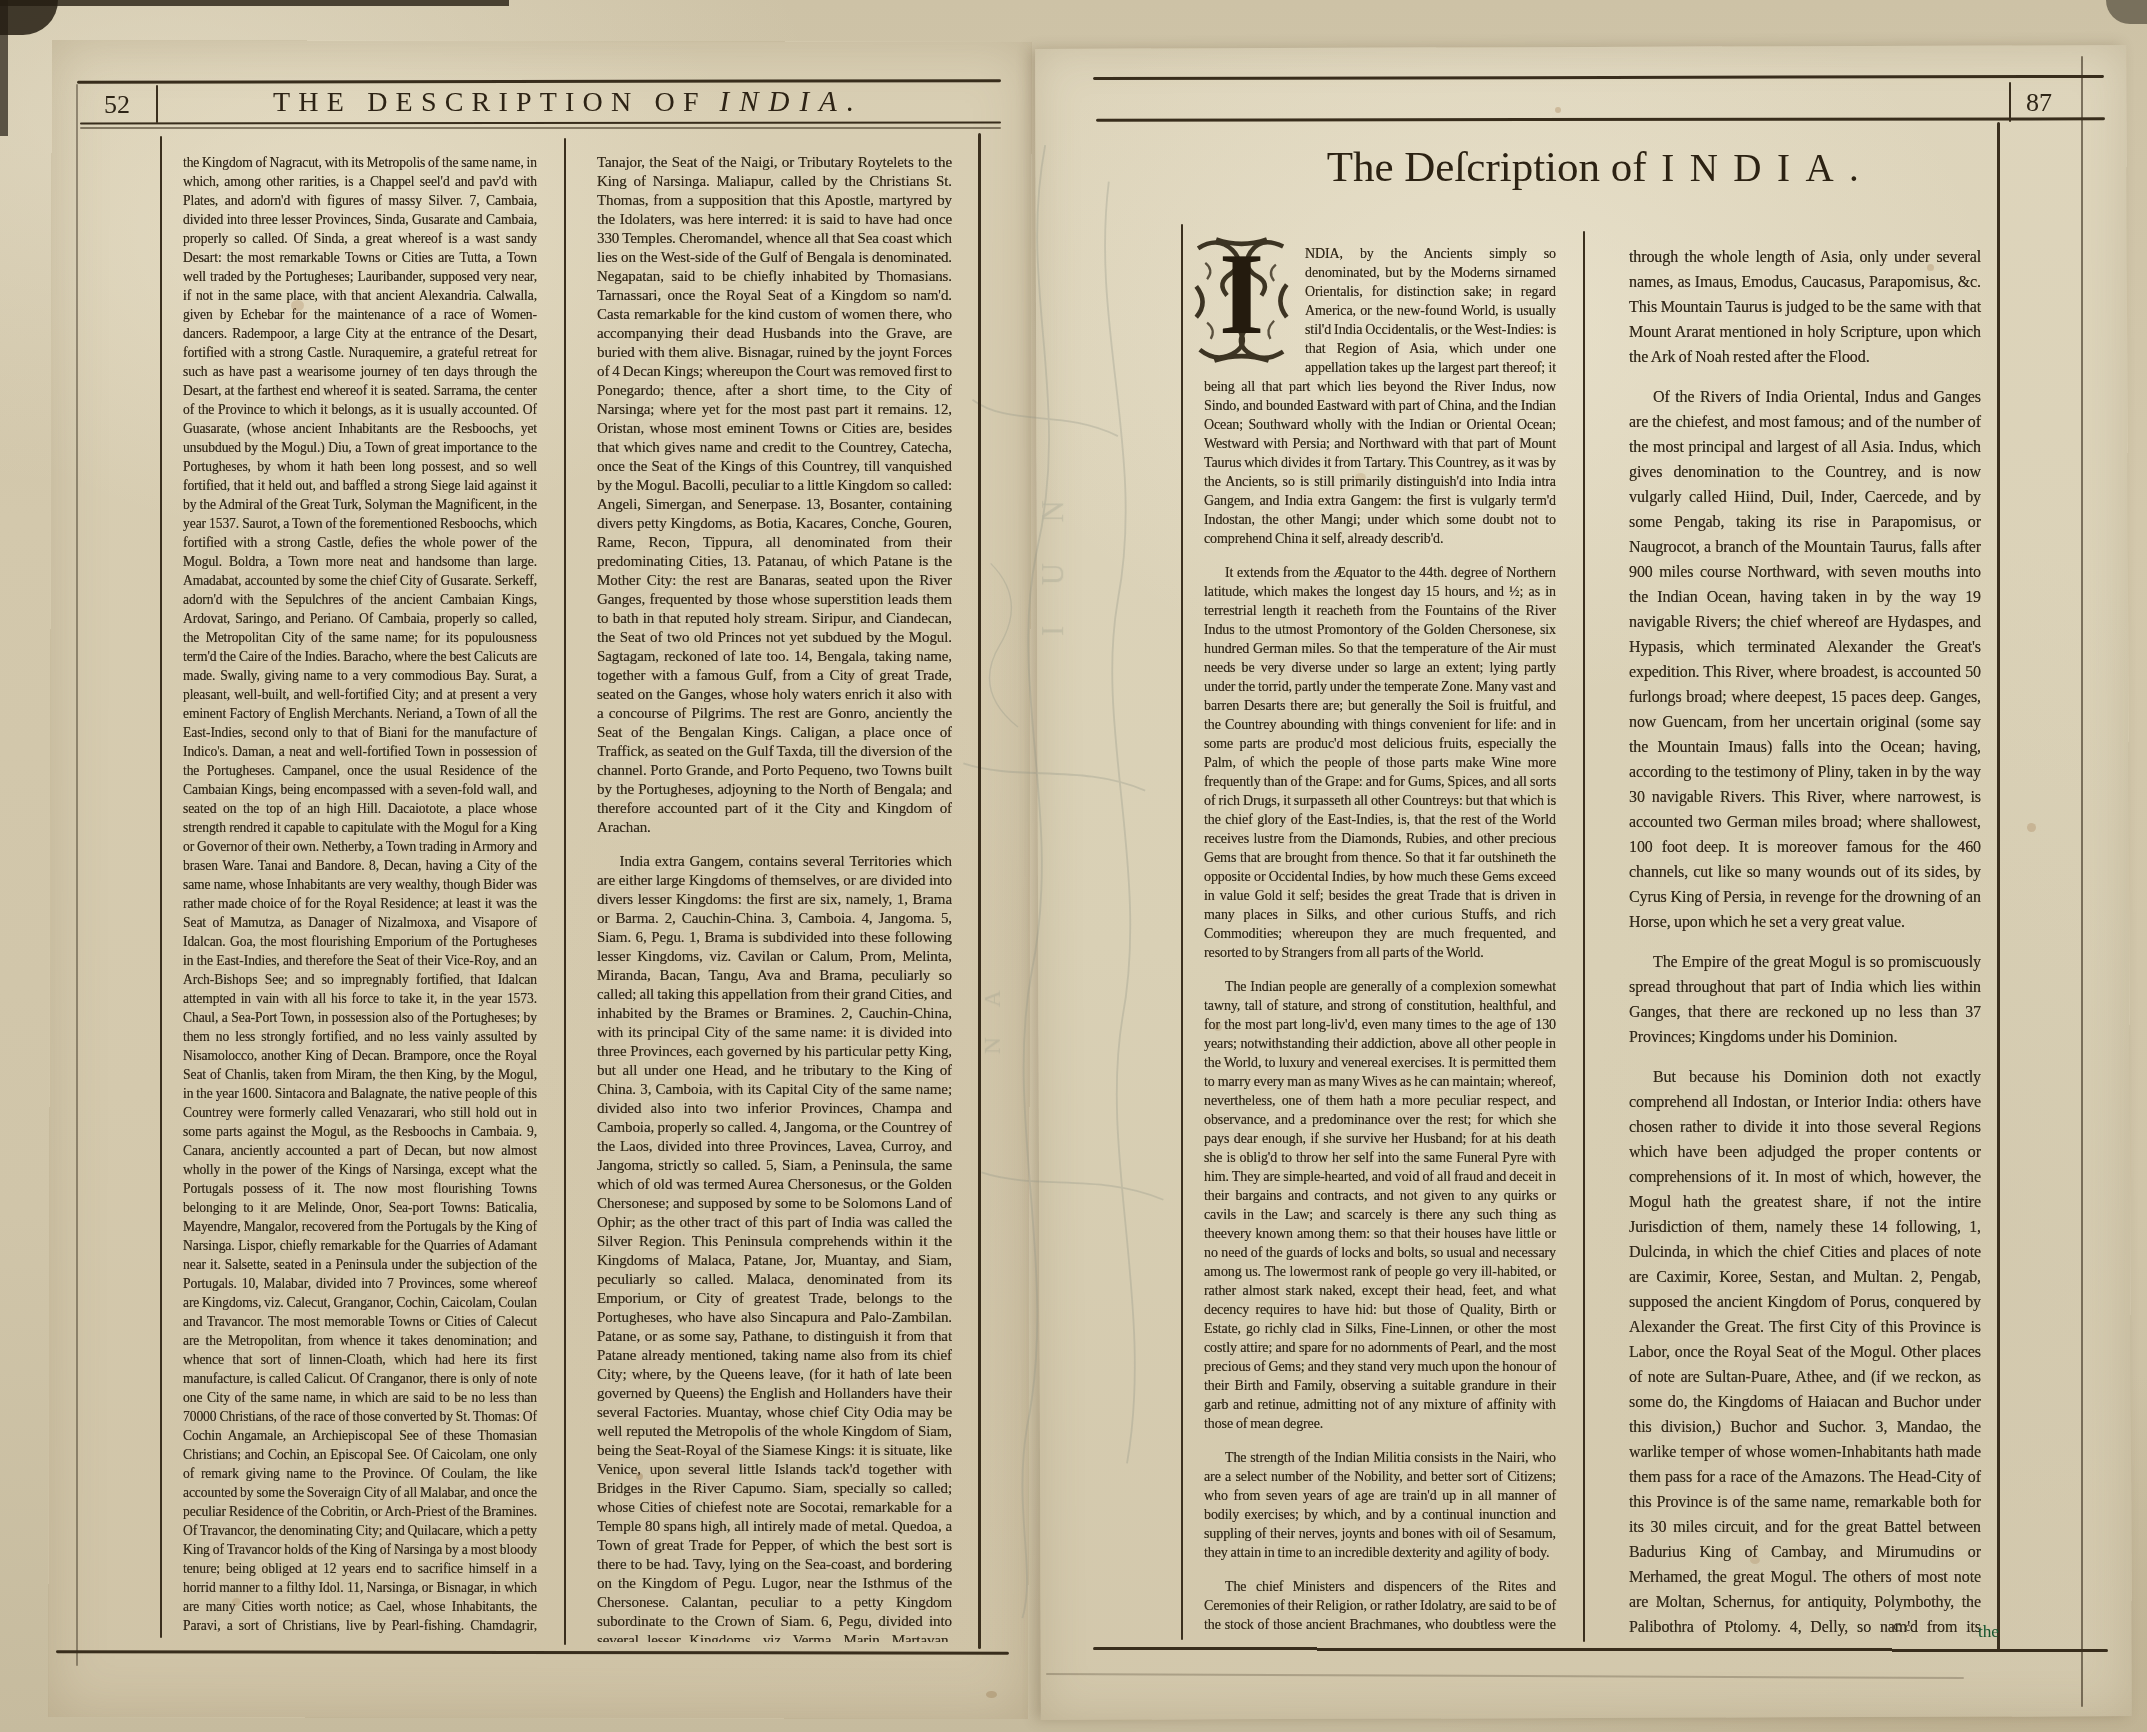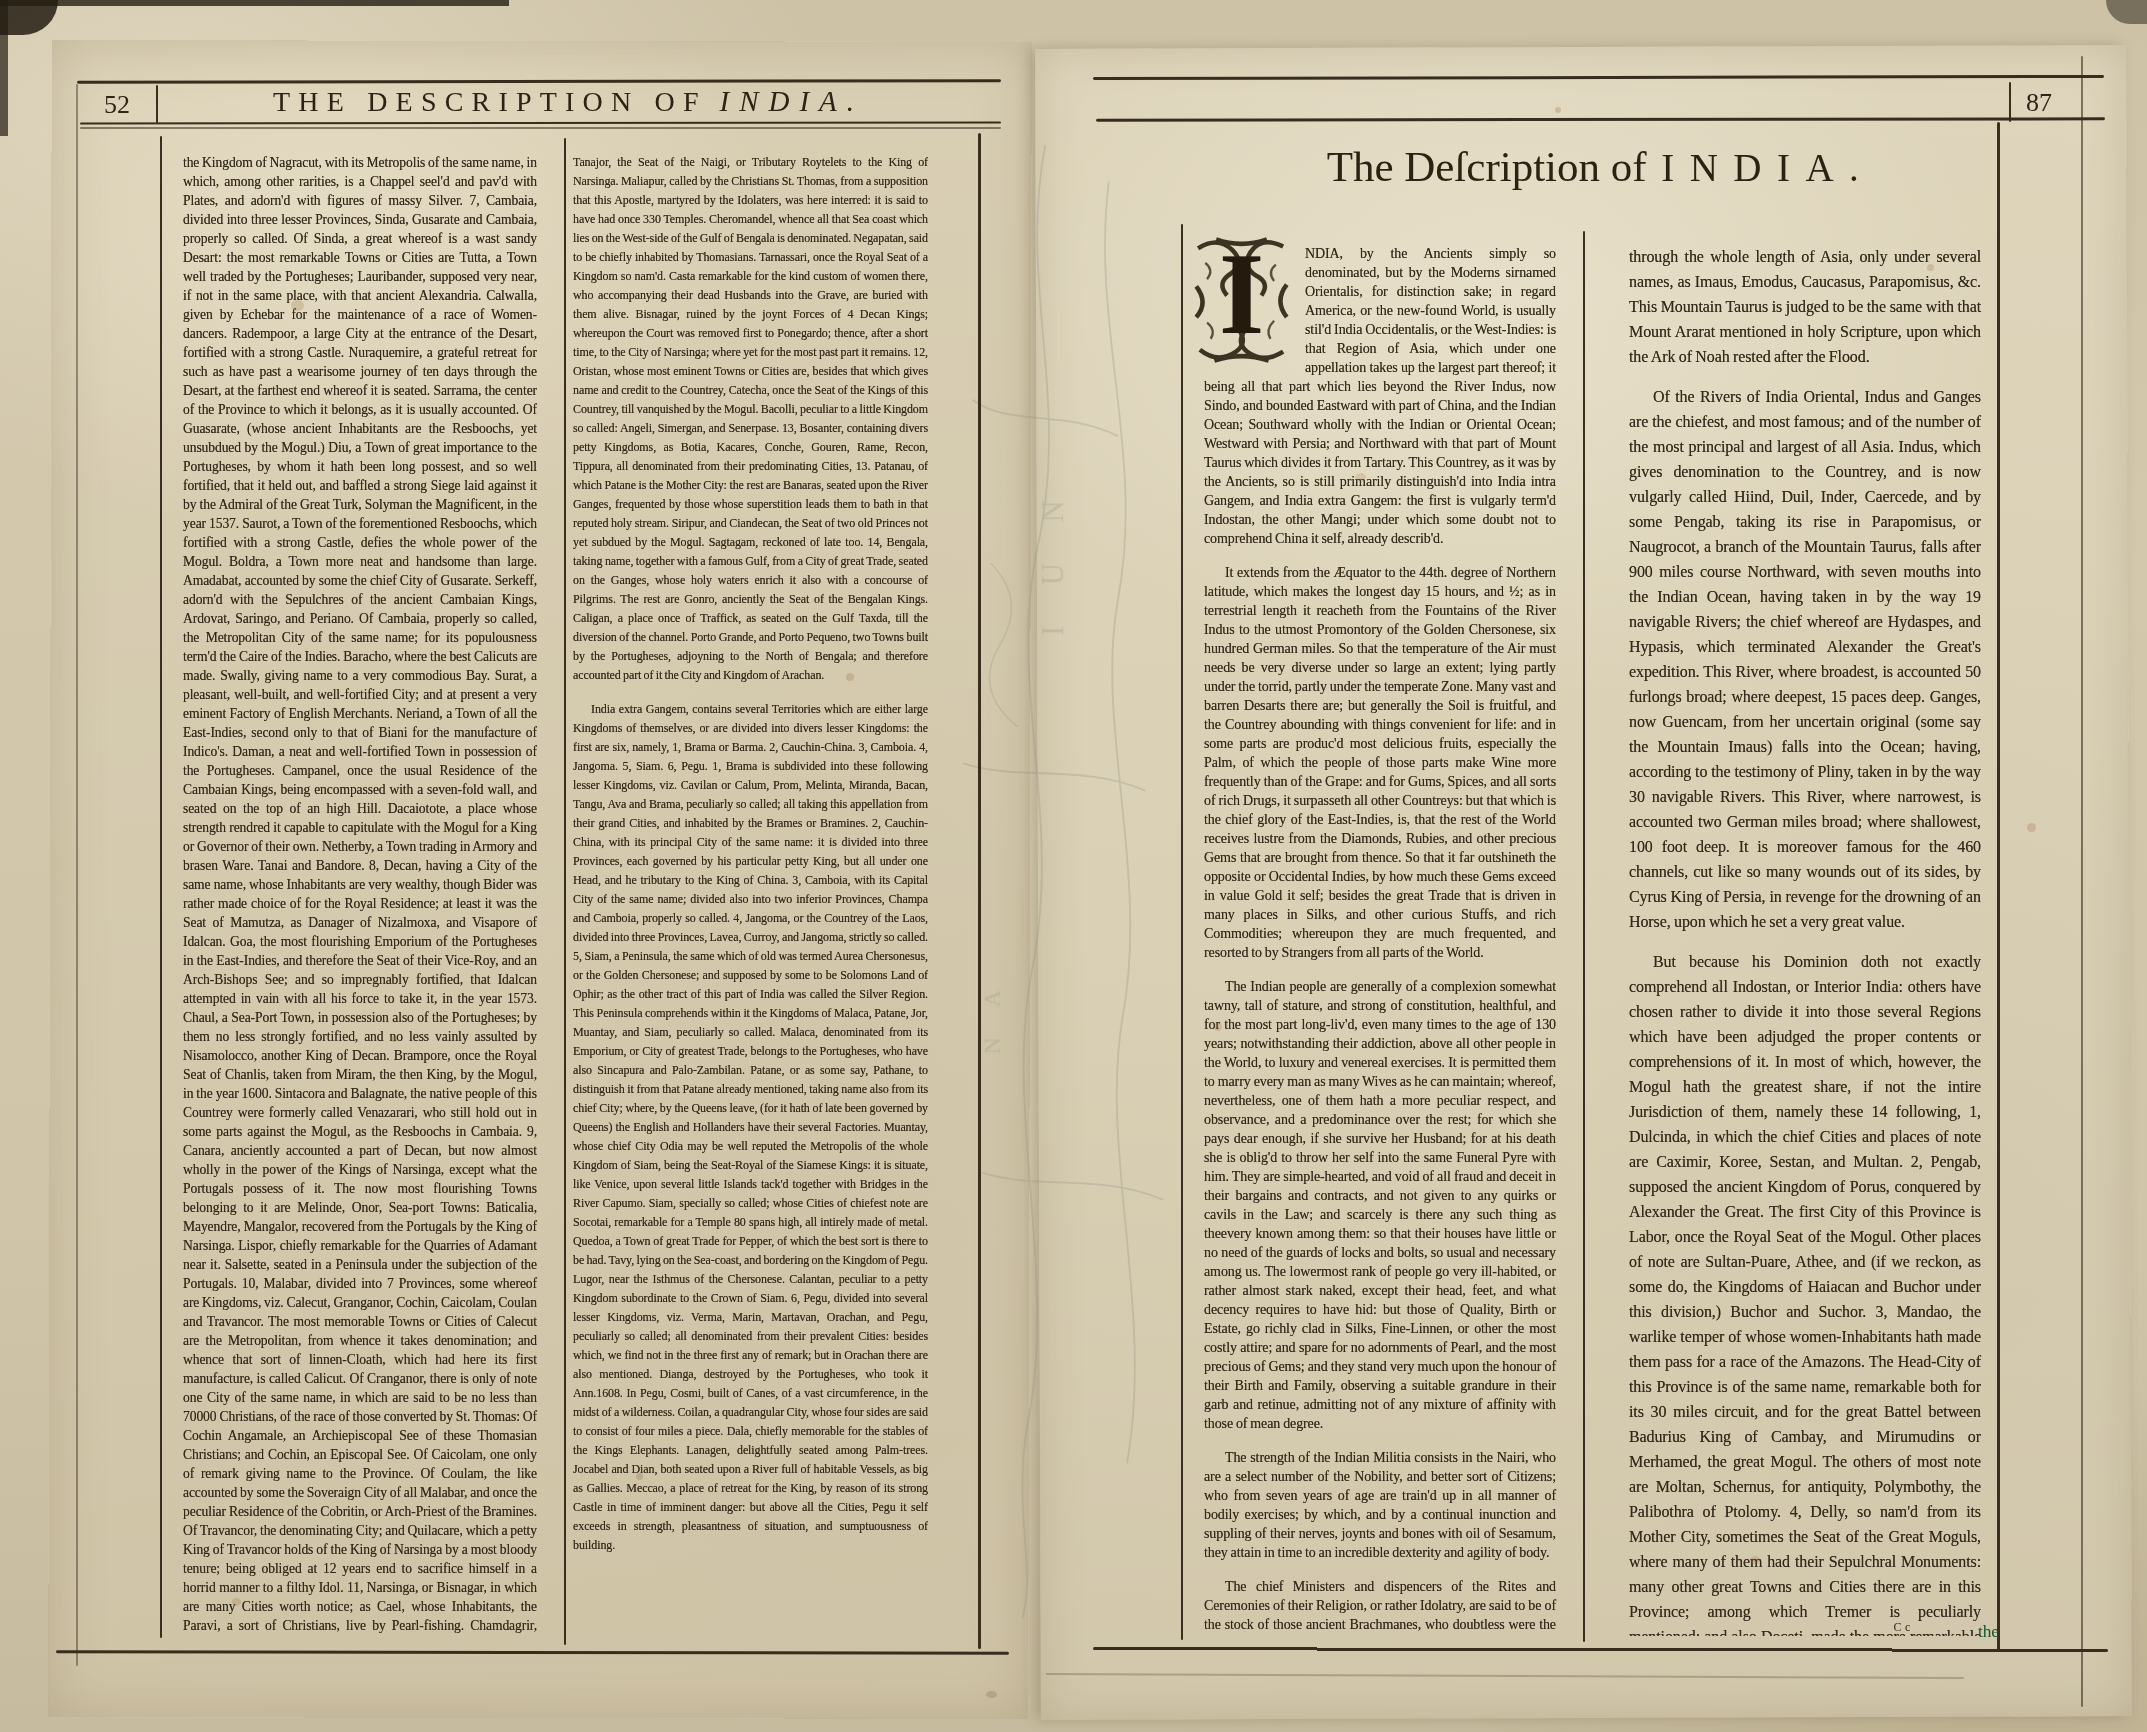--- a/index.html
+++ b/index.html
@@ -46,21 +46,21 @@
   .rp-title .pre{font-size:43px;}
   .rp-title .word{font-size:39px;letter-spacing:15.5px;margin-left:14.5px;}
   
   .col{
     text-align:justify;color:#33291a;overflow:hidden;
     text-shadow:0 0 0.5px rgba(51,41,26,.65);
   }
   .col p{margin:15px;text-indent:1.5em;}
   .col p:first-child{text-indent:0;}
   .colA{left:168px;top:138px;width:384px;height:1496px;font-size:13.6px;line-height:19px;letter-spacing:-0.1px;word-spacing:-0.5px;}
-  .colB{left:558px;top:138px;width:385px;height:1504px;font-size:12px;line-height:19px;letter-spacing:-0.1px;word-spacing:-0.6px;}
+  .colB{left:582px;top:138px;width:385px;height:1504px;font-size:15px;line-height:19px;letter-spacing:-0.1px;word-spacing:-0.6px;}
   .colC{left:1189px;top:229px;width:382px;height:1407px;font-size:14px;line-height:19px;letter-spacing:-0.1px;word-spacing:-0.5px;}
   .colD{left:1614px;top:229px;width:382px;height:1407px;font-size:16px;line-height:25px;letter-spacing:-0.1px;word-spacing:-0.5px;}
   
   .dropcap{
     float:left;width:105px;height:136px;margin:2.7px 11px 1.8px 0;position:relative;
   }
   .dropcap svg{position:absolute;left:0;top:0;}
   .dropcap .letter{
     position:absolute;left:0;top:-5.5px;width:100%;text-align:center;
     font-size:116px;line-height:136px;font-weight:bold;color:#241b0e;
@@ -151,20 +151,21 @@
           <path d="M18,34 q10,8 2,18 M96,36 q-10,8 -2,18 M20,100 q10,8 4,18 M94,98 q-10,10 -4,20"></path>
         </g>
       </svg>
       <div class="letter">I</div>
     </div>
     <div style="display:contents;"><p>NDIA, by the Ancients simply so denominated, but by the Moderns sirnamed Orientalis, for distinction sake; in regard America, or the new-found World, is usually stil'd India Occidentalis, or the West-Indies: is that Region of Asia, which under one appellation takes up the largest part thereof; it being all that part which lies beyond the River Indus, now Sindo, and bounded Eastward with part of China, and the Indian Ocean; Southward wholly with the Indian or Oriental Ocean; Westward with Persia; and Northward with that part of Mount Taurus which divides it from Tartary. This Countrey, as it was by the Ancients, so is still primarily distinguish'd into India intra Gangem, and India extra Gangem: the first is vulgarly term'd Indostan, the other Mangi; under which some doubt not to comprehend China it self, already describ'd.</p><p>It extends from the Æquator to the 44th. degree of Northern latitude, which makes the longest day 15 hours, and ½; as in terrestrial length it reacheth from the Fountains of the River Indus to the utmost Promontory of the Golden Chersonese, six hundred German miles. So that the temperature of the Air must needs be very diverse under so large an extent; lying partly under the torrid, partly under the temperate Zone. Many vast and barren Desarts there are; but generally the Soil is fruitful, and the Countrey abounding with things convenient for life: and in some parts are produc'd most delicious fruits, especially the Palm, of which the people of those parts make Wine more frequently than of the Grape: and for Gums, Spices, and all sorts of rich Drugs, it surpasseth all other Countreys: but that which is the chief glory of the East-Indies, is, that the rest of the World receives lustre from the Diamonds, Rubies, and other precious Gems that are brought from thence. So that it far outshineth the opposite or Occidental Indies, by how much these Gems exceed in value Gold it self; besides the great Trade that is driven in many places in Silks, and other curious Stuffs, and rich Commodities; whereupon they are much frequented, and resorted to by Strangers from all parts of the World.</p><p>The Indian people are generally of a complexion somewhat tawny, tall of stature, and strong of constitution, healthful, and for the most part long-liv'd, even many times to the age of 130 years; notwithstanding their addiction, above all other people in the World, to luxury and venereal exercises. It is permitted them to marry every man as many Wives as he can maintain; whereof, nevertheless, one of them hath a more peculiar respect, and observance, and a predominance over the rest; for which she pays dear enough, if she survive her Husband; for at his death she is oblig'd to throw her self into the same Funeral Pyre with him. They are simple-hearted, and void of all fraud and deceit in their bargains and contracts, and not given to any quirks or cavils in the Law; and scarcely is there any such thing as theevery known among them: so that their houses have little or no need of the guards of locks and bolts, so usual and necessary among us. The lowermost rank of people go very ill-habited, or rather almost stark naked, except their head, feet, and what decency requires to have hid: but those of Quality, Birth or Estate, go richly clad in Silks, Fine-Linnen, or other the most costly attire; and spare for no adornments of Pearl, and the most precious of Gems; and they stand very much upon the honour of their Birth and Family, observing a suitable grandure in their garb and retinue, admitting not of any mixture of affinity with those of mean degree.</p><p>The strength of the Indian Militia consists in the Nairi, who are a select number of the Nobility, and better sort of Citizens; who from seven years of age are train'd up in all manner of bodily exercises; by which, and by a continual inunction and suppling of their nerves, joynts and bones with oil of Sesamum, they attain in time to an incredible dexterity and agility of body.</p><p>The chief Ministers and dispencers of the Rites and Ceremonies of their Religion, or rather Idolatry, are said to be of the stock of those ancient Brachmanes, who doubtless were the same with the Gymnosophists, so term'd by the Greeks, among whom they had a very great fame; being mentioned for their Learning and Philosophy by divers, both Greek and Latin Writers; and reckoned in the same rank of honour and esteem as the Magi among the Persians, and the Druids among the Gauls and Britains.</p><p>The great Mountain Taurus, which for extent is doubtless the biggest in the World; stretcheth in a continued ridge</p></div>
   </div>
   <div class="abs col colD">
       <p>through the whole length of Asia, only under several names, as Imaus, Emodus, Caucasus, Parapomisus, &amp;c. This Mountain Taurus is judged to be the same with that Mount Ararat mentioned in holy Scripture, upon which the Ark of Noah rested after the Flood.</p>
       <p>Of the Rivers of India Oriental, Indus and Ganges are the chiefest, and most famous; and of the number of the most principal and largest of all Asia. Indus, which gives denomination to the Countrey, and is now vulgarly called Hiind, Duil, Inder, Caercede, and by some Pengab, taking its rise in Parapomisus, or Naugrocot, a branch of the Mountain Taurus, falls after 900 miles course Northward, with seven mouths into the Indian Ocean, having taken in by the way 19 navigable Rivers; the chief whereof are Hydaspes, and Hypasis, which terminated Alexander the Great's expedition. This River, where broadest, is accounted 50 furlongs broad; where deepest, 15 paces deep. Ganges, now Guencam, from her uncertain original (some say the Mountain Imaus) falls into the Ocean; having, according to the testimony of Pliny, taken in by the way 30 navigable Rivers. This River, where narrowest, is accounted two German miles broad; where shallowest, 100 foot deep. It is moreover famous for the 460 channels, cut like so many wounds out of its sides, by Cyrus King of Persia, in revenge for the drowning of an Horse, upon which he set a very great value.</p>
+      <p>The Empire of the great Mogul is so promiscuously spread throughout that part of India which lies within Ganges, that there are reckoned up no less than 37 Provinces; Kingdoms under his Dominion.</p>
       <p>But because his Dominion doth not exactly comprehend all Indostan, or Interior India: others have chosen rather to divide it into those several Regions which have been adjudged the proper contents or comprehensions of it. In most of which, however, the Mogul hath the greatest share, if not the intire Jurisdiction of them, namely these 14 following, 1, Dulcinda, in which the chief Cities and places of note are Caximir, Koree, Sestan, and Multan. 2, Pengab, supposed the ancient Kingdom of Porus, conquered by Alexander the Great. The first City of this Province is Labor, once the Royal Seat of the Mogul. Other places of note are Sultan-Puare, Athee, and (if we reckon, as some do, the Kingdoms of Haiacan and Buchor under this division,) Buchor and Suchor. 3, Mandao, the warlike temper of whose women-Inhabitants hath made them pass for a race of the Amazons. The Head-City of this Province is of the same name, remarkable both for its 30 miles circuit, and for the great Battel between Badurius King of Cambay, and Mirumudins or Merhamed, the great Mogul. The others of most note are Moltan, Schernus, for antiquity, Polymbothy, the Palibothra of Ptolomy. 4, Delly, so nam'd from its Mother City, sometimes the Seat of the Great Moguls, where many of them had their Sepulchral Monuments: many other great Towns and Cities there are in this Province; among which Tremer is peculiarly mentioned; and also Doceti, made the more remarkable by the great overthrow given by Merhamed to Badurius. 5. Agra, whose supream City, of the same name, is the present Imperial Seat, and ordinary Residence of the Great Mogul, ever since the time of Ecbar; it stands on the Eastern-bank of the River Jemena, and not above 18 miles (the way being stag'd with Mahometan Temples) from Fatepore, once a stately City; to which Echebar removed his Court from Caximir, and built him here a Royal Palace, with sumptuous Gardens; but much demolished since the removal of the Imperial Seat to Agra, whither the materials of the said Palace were conveyed. Hendee, adorned with a Regal Castle, which serves for a Prison of State, hewn out of the main Rock: as also two Hospitals for maimed Commanders. Biani, the most peculiar place in all East-India for the manufacture of Indico, all the way between Labor and Agra, which is reckoned 400 miles, is set with rows of Mulberry, and other fair trees on each side the way: and at every ten miles end fair houses for the entertainment of travellers. Within this Territory is included the Kingdom of Gualiar, with its grand City of the same name, where the Mogul hath a rich treasury of Gold and Silver, and a strong Castle for Prisoners. 6, Sanga, once a Kingdom, whose Regal City Citor, of 12 miles circuit, and seated on a rocky Hill with a narrow access, shews the ruines of 100 Temples; since its being taken first from Queen Crementina, by Badurius King of Cambaia; afterwards from him by the Great Mogul. 180 miles from Agra is Azimere, remarkable for the Pillars erected by Echebar between that and Agra; one at the end of every mile and half, and at every 15 miles end a Caravansera, or Inn for travellers. Into this division is reckoned</p>
     </div>
 
   <div class="abs sig">Cc</div>
   <div class="abs catch">the</div>
 </div>
 
 <div>
   <div class="abs smudge" style="left:0;top:0;width:509px;height:6.4px;opacity:.8;"></div>
   <div class="abs smudge" style="left:0;top:0;width:58px;height:35px;border-radius:0 0 55px 0;opacity:.85;"></div>

